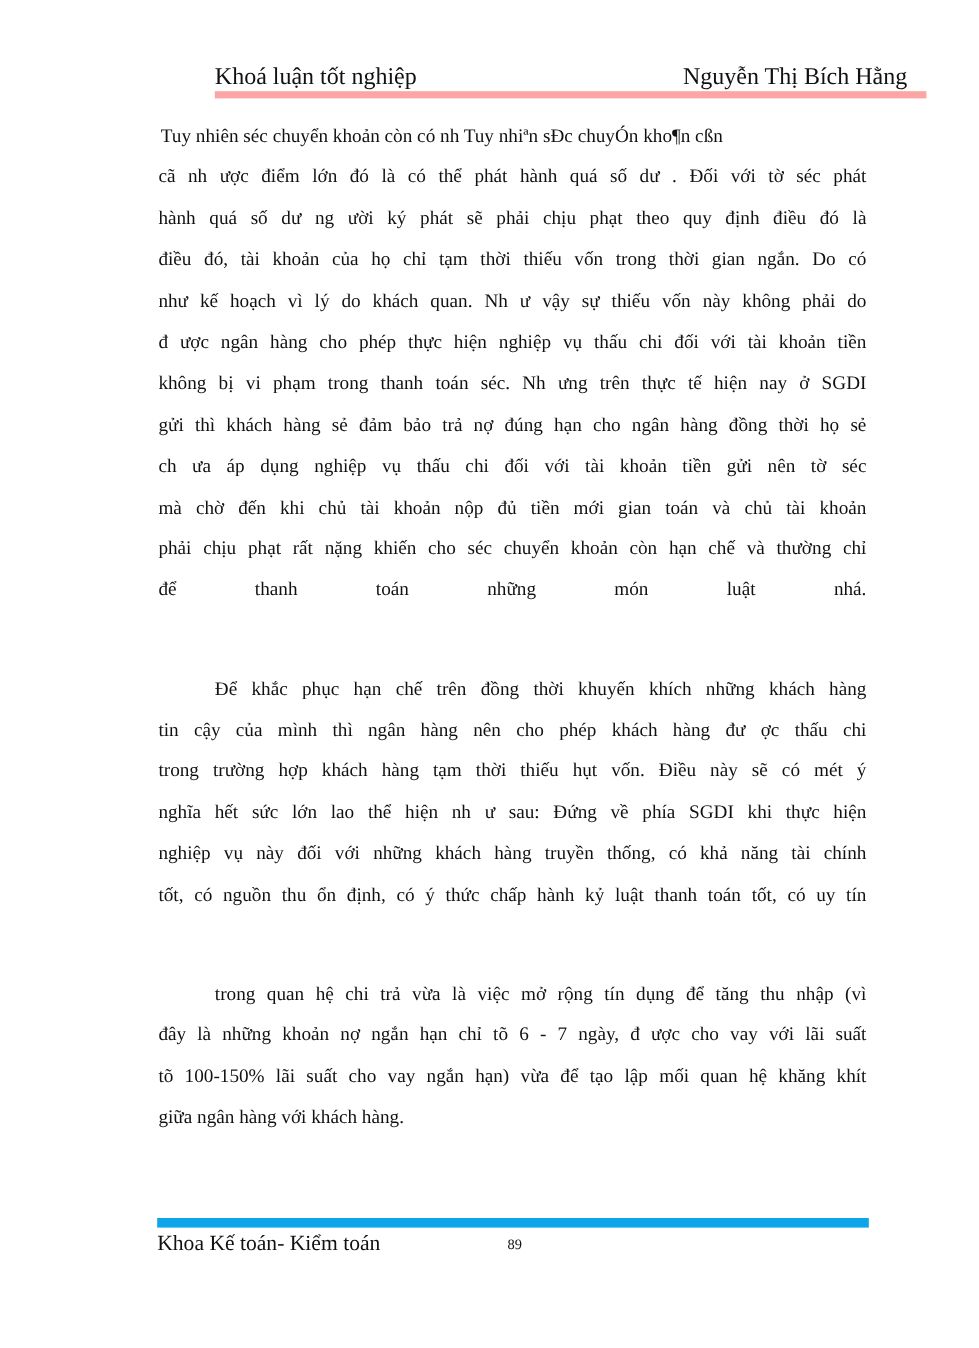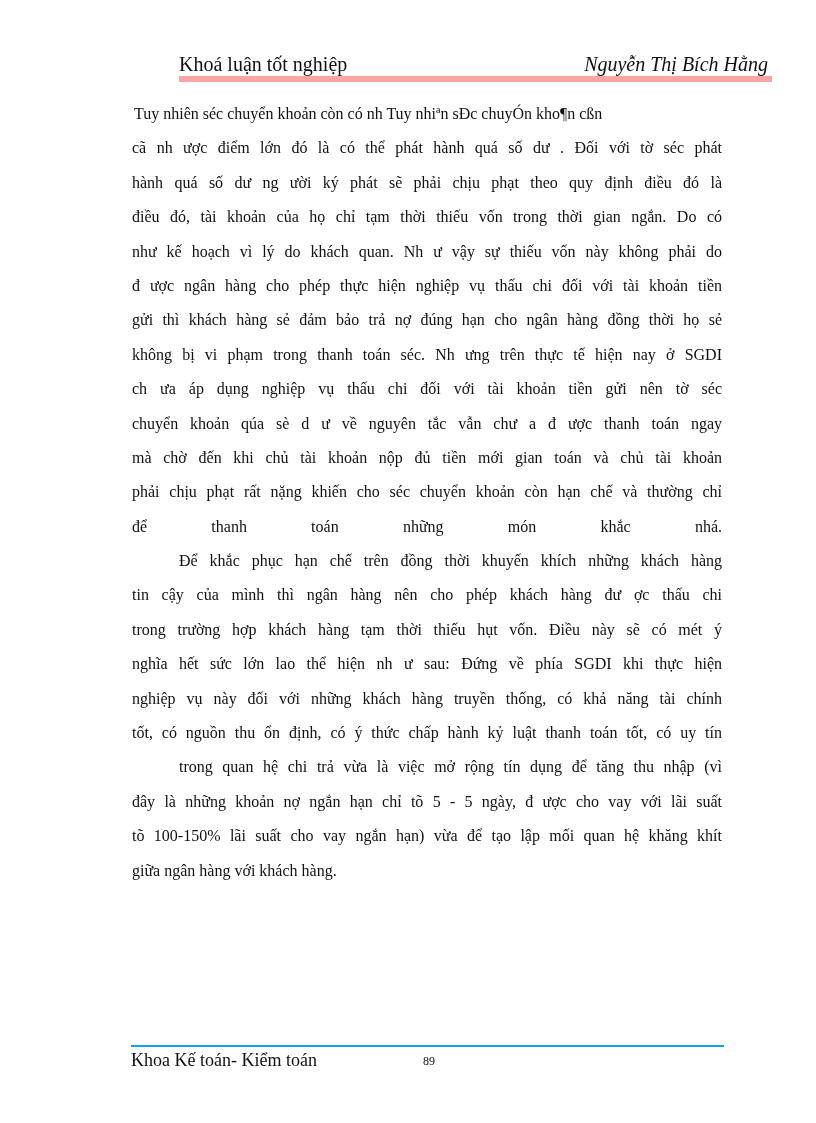--- a/index.html
+++ b/index.html
@@ -26,23 +26,22 @@
       line-height: 24px;
       margin-left: 48px;
     }
     .page-header .left {
       position: absolute;
       left: 0;
       top: 0;
     }
     .page-header .right {
       position: absolute;
-      right: 4px;
+      right: 16px;
       top: 0;
-      font-style: italic;
     }
     .content {
       position: absolute;
       left: 132px;
       top: 97px;
       width: 590px;
       font-size: 16px;
     }
     .line {
       height: 34.4px;
@@ -50,30 +49,31 @@
       white-space: nowrap;
       text-align: justify;
       text-align-last: justify;
     }
     .line.first {
       padding-left: 2px;
       text-align-last: left;
     }
     .line.indent {
       padding-left: 47px;
+      margin-top: 48px;
     }
     .line.last {
       text-align-last: left;
     }
     .page-footer {
       position: absolute;
       left: 131px;
-      top: 1045px;
+      top: 1015px;
       width: 593px;
-      border-top: 2px solid #0ea5e9;
+      border-top: 8px solid #0ea5e9;
       font-size: 18px;
       line-height: 26px;
       height: 26px;
     }
     .page-footer .left {
       position: absolute;
       left: 0;
       top: 0;
     }
     .page-footer .page-num {
@@ -91,35 +91,34 @@
   <span class="right">Nguyễn Thị Bích Hằng</span>
 </div>
 
 <div class="content">
   <div class="line first">Tuy nhiên séc chuyển khoản còn có nh        Tuy nhiªn sÐc chuyÓn kho¶n cßn</div>
   <div class="line">cã nh  ược điểm lớn đó là có thể phát hành quá số dư  . Đối với tờ séc phát</div>
   <div class="line">hành quá số dư   ng  ười ký phát sẽ phải chịu phạt theo quy định điều đó là</div>
   <div class="line">điều đó, tài khoản của họ chỉ tạm thời thiếu vốn trong thời gian ngắn. Do có</div>
   <div class="line">như kế hoạch vì lý do khách quan. Nh   ư vậy sự thiếu vốn này không phải do</div>
   <div class="line">đ  ược ngân hàng cho phép thực hiện nghiệp vụ thấu chi đối với tài khoản tiền</div>
+  <div class="line">không bị vi phạm trong thanh toán séc. Nh   ưng trên thực tế hiện nay ở SGDI</div>
   <div class="line">gửi thì khách hàng sẻ đảm bảo trả nợ đúng hạn cho ngân hàng đồng thời họ sẻ</div>
-  <div class="line">không bị vi phạm trong thanh toán séc. Nh   ưng trên thực tế hiện nay ở SGDI</div>
   <div class="line">ch  ưa áp dụng nghiệp vụ thấu chi đối với tài khoản tiền gửi nên tờ séc</div>
-  <div class="line">chuyển khoản qúa sè d  ư về nguyên tắc vẫn chư  a đ  ược thanh toán ngay</div>
   <div class="line">mà chờ đến khi chủ tài khoản nộp đủ tiền mới gian toán và chủ tài khoản</div>
   <div class="line">phải chịu phạt rất nặng khiến cho séc chuyển khoản còn hạn chế và thường chỉ</div>
-  <div class="line">để thanh toán những món khắc nhá.</div>
+  <div class="line">để thanh toán những món luật nhá.</div>
   <div class="line indent">Để khắc phục hạn chế trên đồng thời khuyến khích những khách hàng</div>
   <div class="line">tin cậy của mình thì ngân hàng nên cho phép khách hàng đư  ợc thấu chi</div>
   <div class="line">trong trường hợp khách hàng tạm thời thiếu hụt vốn. Điều này sẽ có mét ý</div>
   <div class="line">nghĩa hết sức lớn lao thể hiện nh   ư sau: Đứng về phía SGDI khi thực hiện</div>
   <div class="line">nghiệp vụ này đối với những khách hàng truyền thống, có khả năng tài chính</div>
   <div class="line">tốt, có nguồn thu ổn định, có ý thức chấp hành kỷ luật thanh toán tốt, có uy tín</div>
   <div class="line indent">trong quan hệ chi trả vừa là việc mở rộng tín dụng để tăng thu nhập (vì</div>
-  <div class="line">đây là những khoản nợ ngắn hạn chỉ tõ 5 - 5 ngày, đ  ược cho vay với lãi suất</div>
+  <div class="line">đây là những khoản nợ ngắn hạn chỉ tõ 6 - 7 ngày, đ  ược cho vay với lãi suất</div>
   <div class="line">tõ 100-150% lãi suất cho vay ngắn hạn) vừa để tạo lập mối quan hệ khăng khít</div>
   <div class="line last">giữa ngân hàng với khách hàng.</div>
 </div>
 
 <div class="page-footer">
   <span class="left">Khoa Kế toán- Kiểm toán</span>
   <span class="page-num">89</span>
 </div>
 
 </body></html>

